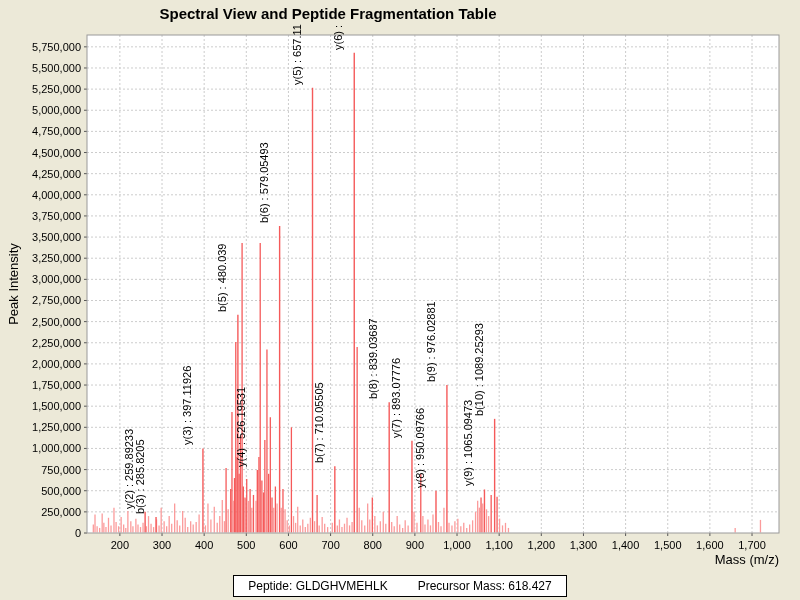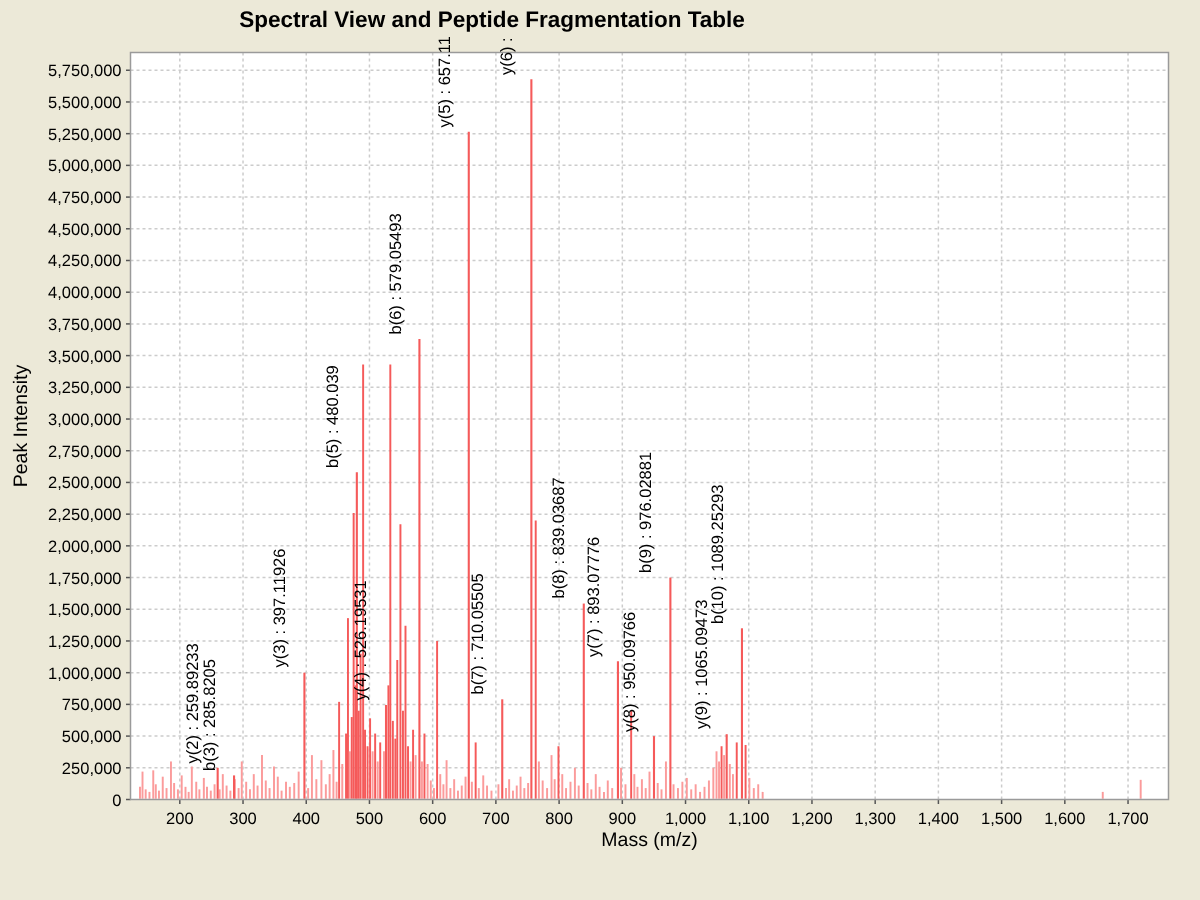--- a/index.html
+++ b/index.html
@@ -14,21 +14,21 @@
   .app{position:absolute;inset:0;}
   .chart-title{
     position:absolute;top:5px;left:0;width:656px;
     text-align:center;
     font-size:15px;font-weight:bold;
   }
   svg{position:absolute;top:0;left:0;}
   .tick-text{font-family:"Liberation Sans",sans-serif;font-size:11px;fill:#000;}
   .x-axis-title{
     position:absolute;top:552px;left:87px;width:692px;
-    text-align:center;font-size:13px;
+    text-align:right;font-size:13px;
   }
   .y-axis-title{
     position:absolute;left:-51px;top:276px;width:130px;height:16px;
     line-height:16px;text-align:center;font-size:13px;
     transform:rotate(-90deg);
   }
   .peak-label{
     position:absolute;
     height:13px;line-height:13px;
     font-size:11px;
@@ -375,14 +375,20 @@
       <div class="peak-label" style="left: 426.992px; top: 474.725px;">y(8) : 950.09766</div>
       <div class="peak-label" style="left: 437.92px; top: 369.037px;">b(9) : 976.02881</div>
       <div class="peak-label" style="left: 475.453px; top: 473.457px;">y(9) : 1065.09473</div>
       <div class="peak-label" style="left: 485.635px; top: 402.857px;">b(10) : 1089.25293</div>
     </div>
 
   <div class="x-axis-title">Mass (m/z)</div>
 
   <div class="y-axis-title">Peak Intensity</div>
 
+  <div class="legend-box">
+    <div class="legend-inner">
+      <span>Peptide: GLDGHVMEHLK</span>
+      <span>Precursor Mass: 618.427</span>
+    </div>
+  </div>
 
 </div>
 
 </body></html>

